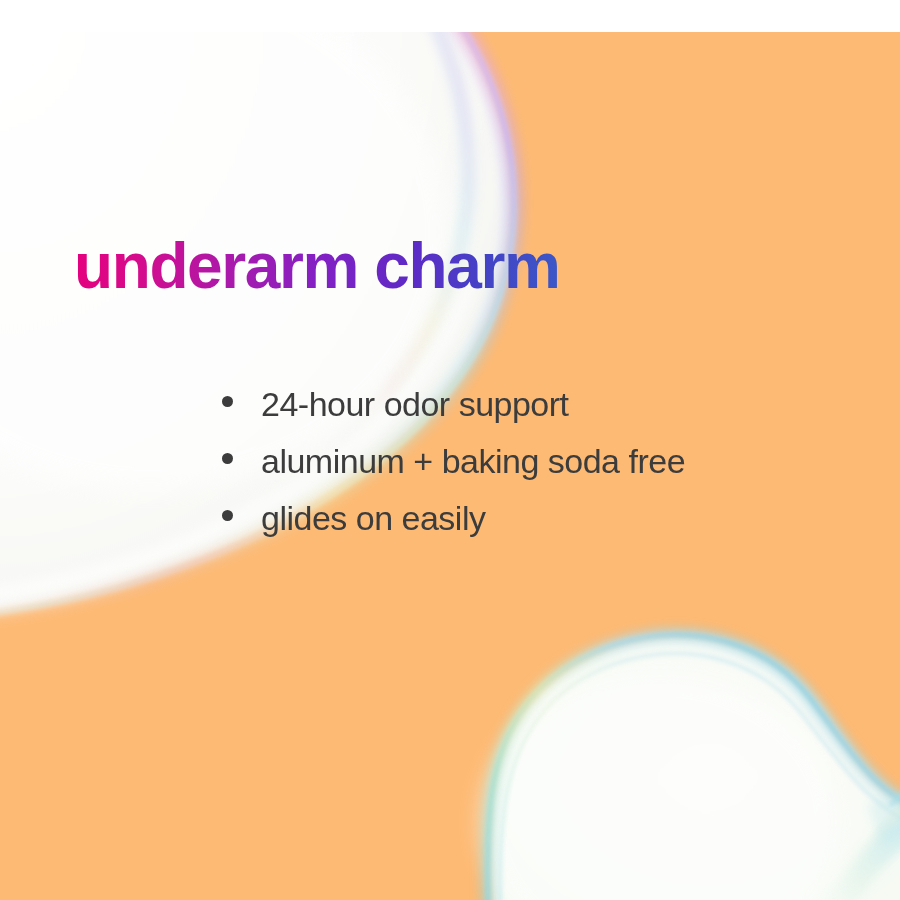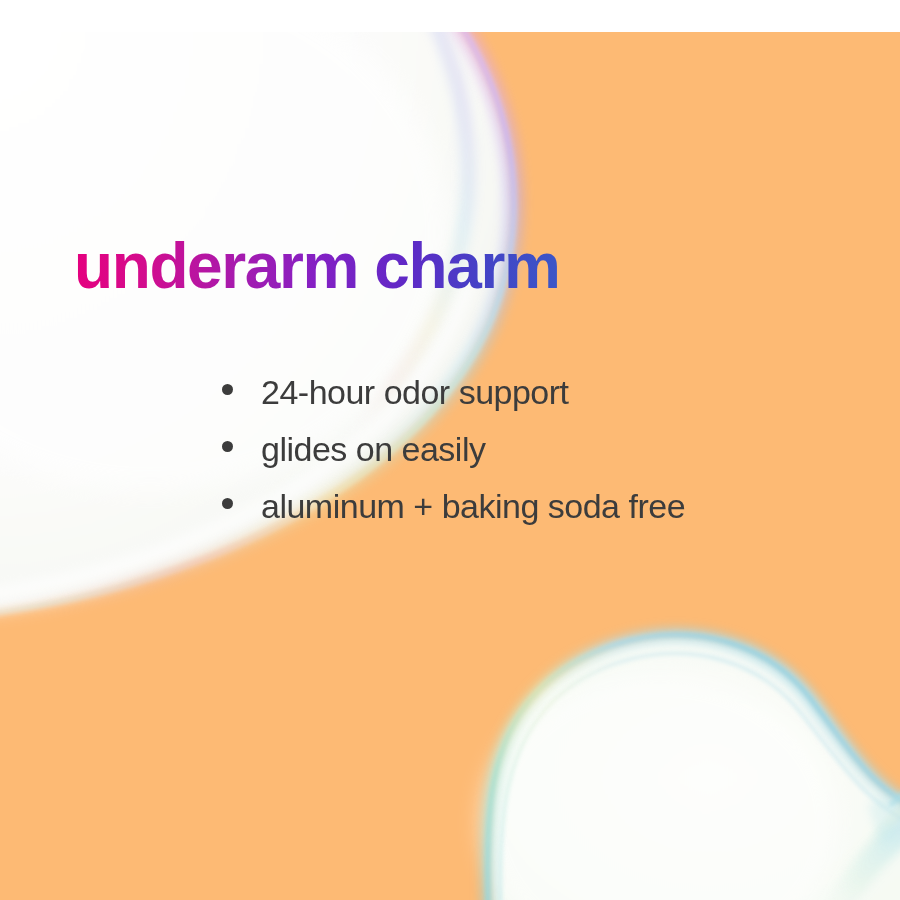--- a/index.html
+++ b/index.html
@@ -58,21 +58,21 @@
         #3b57c7 100%);
     -webkit-background-clip: text;
     background-clip: text;
     color: transparent;
     -webkit-text-fill-color: transparent;
   }
 
   .feature-list {
     position: absolute;
     left: 222px;
-    top: 340px;
+    top: 352px;
     margin: 0;
     padding: 0;
     list-style: none;
   }
 
   .feature-item {
     display: flex;
     align-items: baseline;
     height: 57px;
     color: #3c3c3c;
@@ -263,22 +263,22 @@
 
     <div class="headline">underarm charm</div>
 
     <ul class="feature-list">
       <li class="feature-item">
         <span class="feature-bullet"></span>
         <span class="feature-text">24-hour odor support</span>
       </li>
       <li class="feature-item">
         <span class="feature-bullet"></span>
-        <span class="feature-text">glides on easily</span>
+        <span class="feature-text">aluminum + baking soda free</span>
       </li>
       <li class="feature-item">
         <span class="feature-bullet"></span>
-        <span class="feature-text">aluminum + baking soda free</span>
+        <span class="feature-text">glides on easily</span>
       </li>
     </ul>
 
   </div>
 </div>
 
 </body></html>

